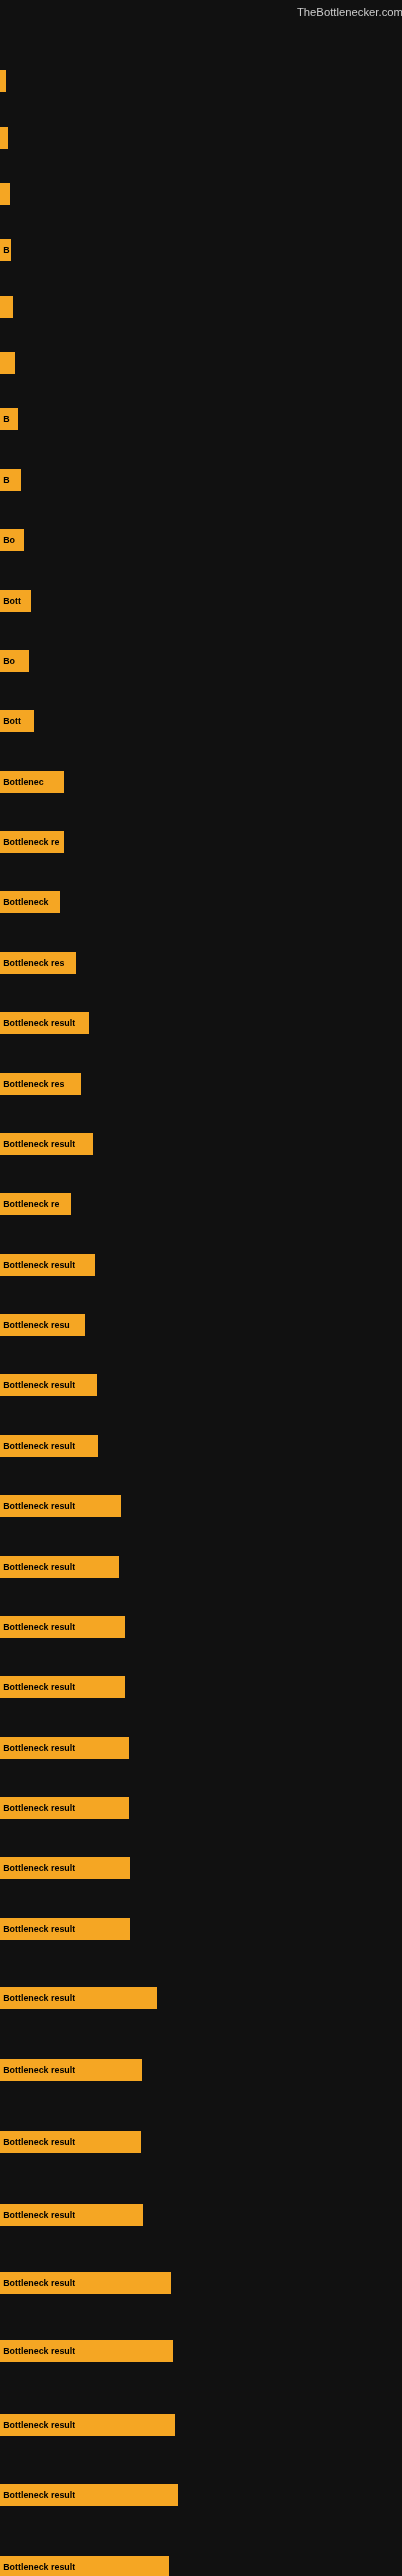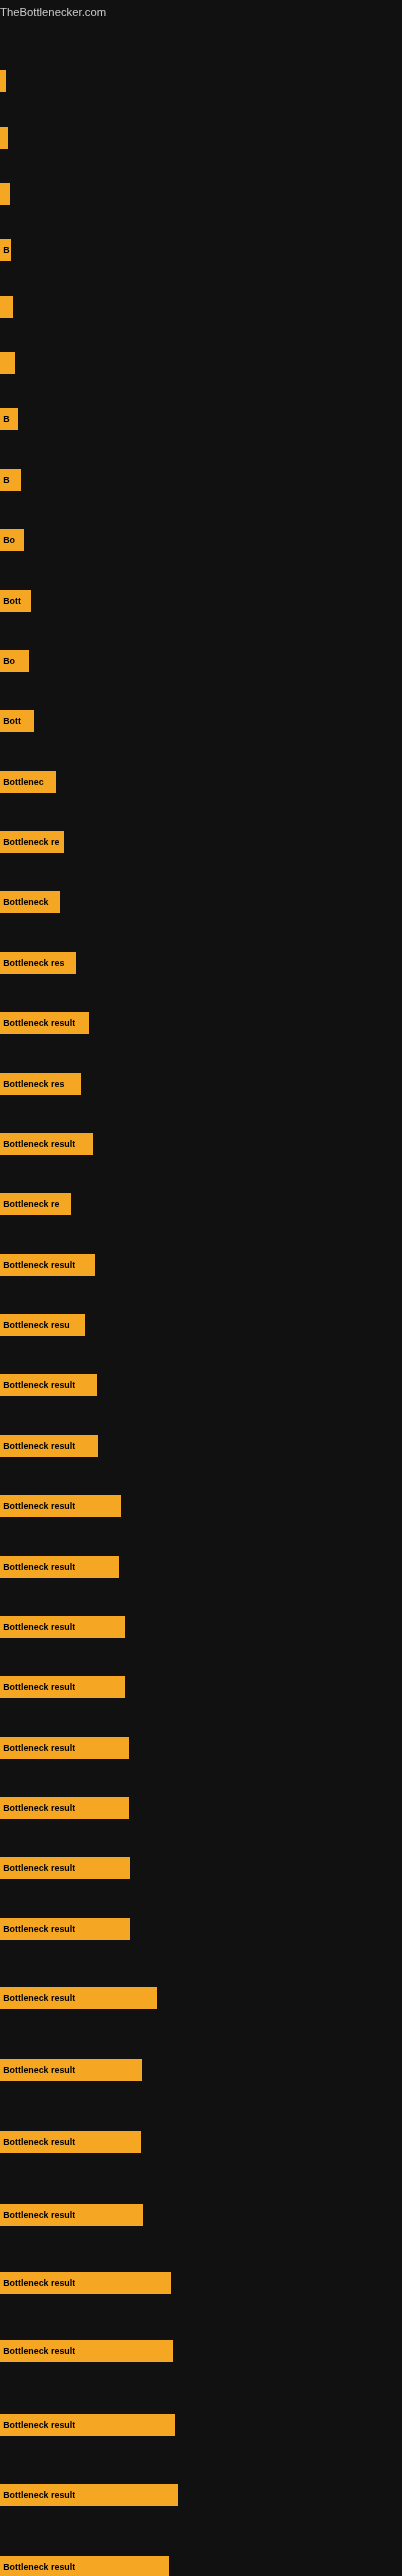--- a/index.html
+++ b/index.html
@@ -8,21 +8,21 @@
       box-sizing: border-box;
     }
     body {
       background-color: #111;
       width: 403px;
       min-height: 2576px;
       font-family: Arial, sans-serif;
       position: relative;
     }
     .site-title {
-      text-align: left;
+      text-align: right;
       color: #ccc;
       font-size: 11.3px;
       padding: 6.4px 0 3.2px 0;
     }
     .chart-area {
       position: relative;
       width: 403px;
       height: 2544px;
       background-color: #111;
     }
@@ -107,21 +107,21 @@
       <div class="bar-rect" style="width: 29px;">
         <span class="bar-label">Bo</span>
       </div>
     </div>
     <div class="bar-item" style="top: 688px; left: 0px;">
       <div class="bar-rect" style="width: 34px;">
         <span class="bar-label">Bott</span>
       </div>
     </div>
     <div class="bar-item" style="top: 749px; left: 0px;">
-      <div class="bar-rect" style="width: 56px;">
+      <div class="bar-rect" style="width: 64px;">
         <span class="bar-label">Bottlenec</span>
       </div>
     </div>
     <div class="bar-item" style="top: 809px; left: 0px;">
       <div class="bar-rect" style="width: 64px;">
         <span class="bar-label">Bottleneck re</span>
       </div>
     </div>
     <div class="bar-item" style="top: 869px; left: 0px;">
       <div class="bar-rect" style="width: 60px;">

